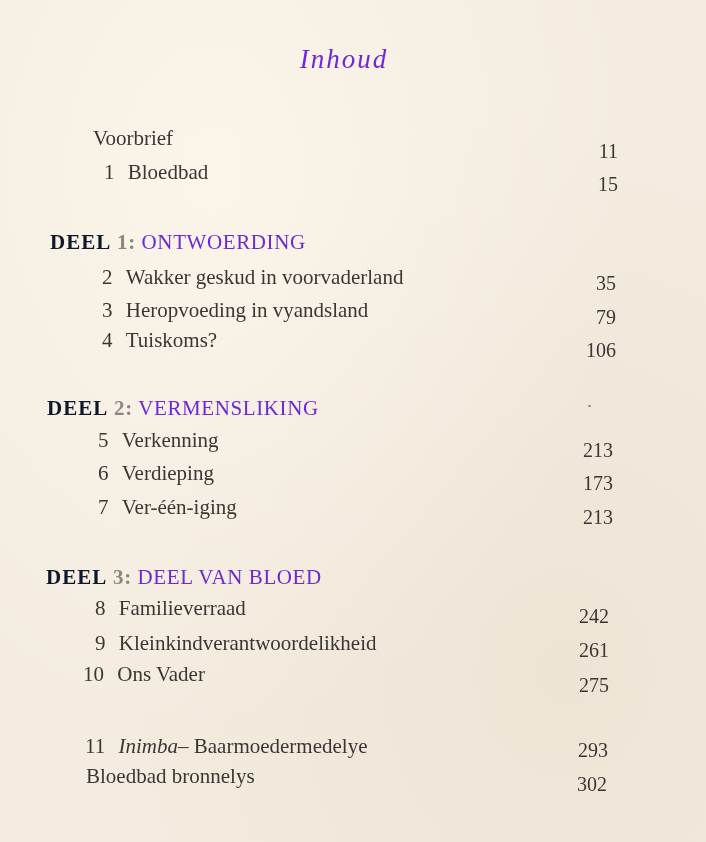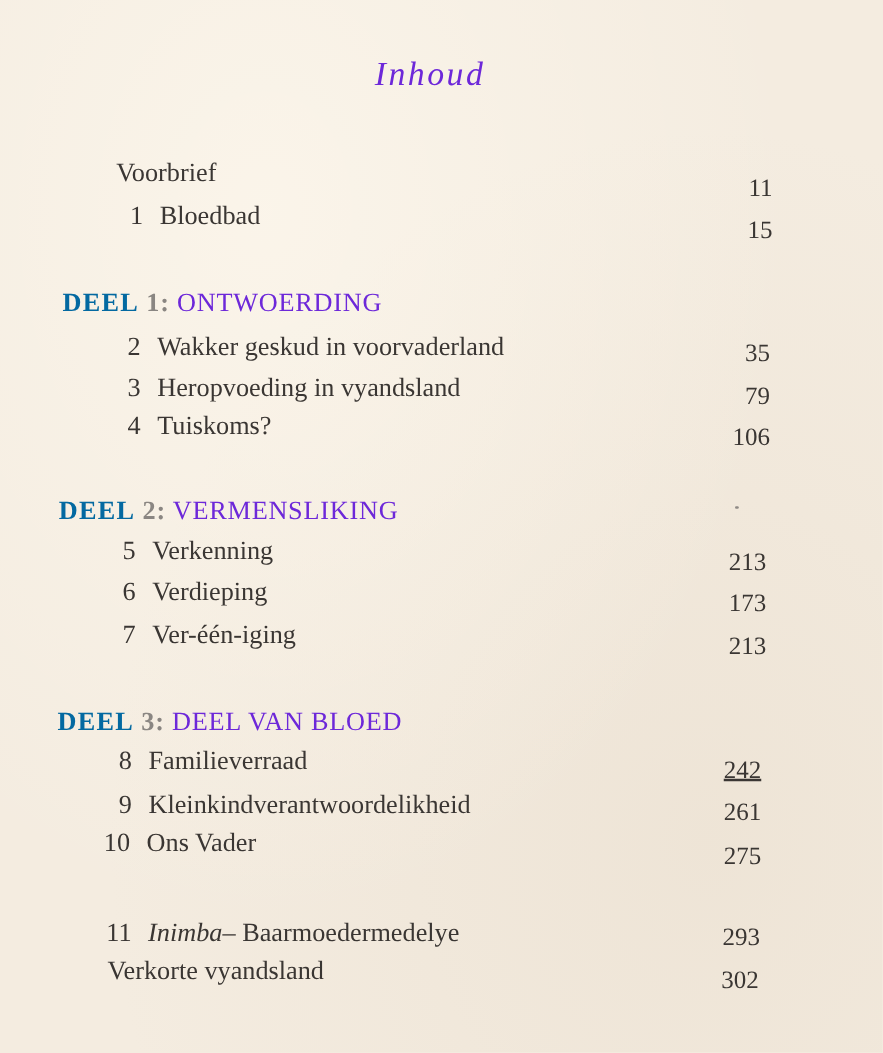--- a/index.html
+++ b/index.html
@@ -52,21 +52,21 @@
       width: 60px;
     }
     .part {
       position: absolute;
       font-size: 21px;
       line-height: 26px;
       letter-spacing: 0.6px;
       white-space: nowrap;
     }
     .part .deel {
-      color: #0369a1;
+      color: #0f172a;
       font-weight: bold;
       letter-spacing: 1px;
     }
     .part .deel-num {
       color: #8a8682;
       font-weight: bold;
     }
     .part .part-title {
       color: #6d28d9;
     }
@@ -149,36 +149,36 @@
 <div class="part" style="top:564px; left:46px;">
   <span class="deel">DEEL</span>
   <span class="deel-num">3:</span>
   <span class="part-title">DEEL VAN BLOED</span>
 </div>
 
 <div class="row" style="top:595px; left:95px;">
   <span class="num">8</span>
   <span style="margin-left:8px;">Familieverraad</span>
 </div>
-<div class="page" style="top:603px; left:549px;text-decoration:underline;">242</div>
+<div class="page" style="top:603px; left:549px;">242</div>
 
 <div class="row" style="top:630px; left:95px;">
   <span class="num">9</span>
   <span style="margin-left:8px;">Kleinkindverantwoordelikheid</span>
 </div>
 <div class="page" style="top:637px; left:549px;">261</div>
 
 <div class="row" style="top:661px; left:83px;">
   <span class="num">10</span>
   <span style="margin-left:8px;">Ons Vader</span>
 </div>
 <div class="page" style="top:672px; left:549px;">275</div>
 
 <div class="row" style="top:733px; left:85px;">
   <span class="num">11</span>
   <em style="margin-left:8px;">Inimba</em><span>– Baarmoedermedelye</span>
 </div>
 <div class="page" style="top:737px; left:548px;">293</div>
 
 <div class="row" style="top:763px; left:86px;">
-  <span>Verkorte vyandsland</span>
+  <span>Bloedbad bronnelys</span>
 </div>
 <div class="page" style="top:771px; left:547px;">302</div>
 
 </body></html>

